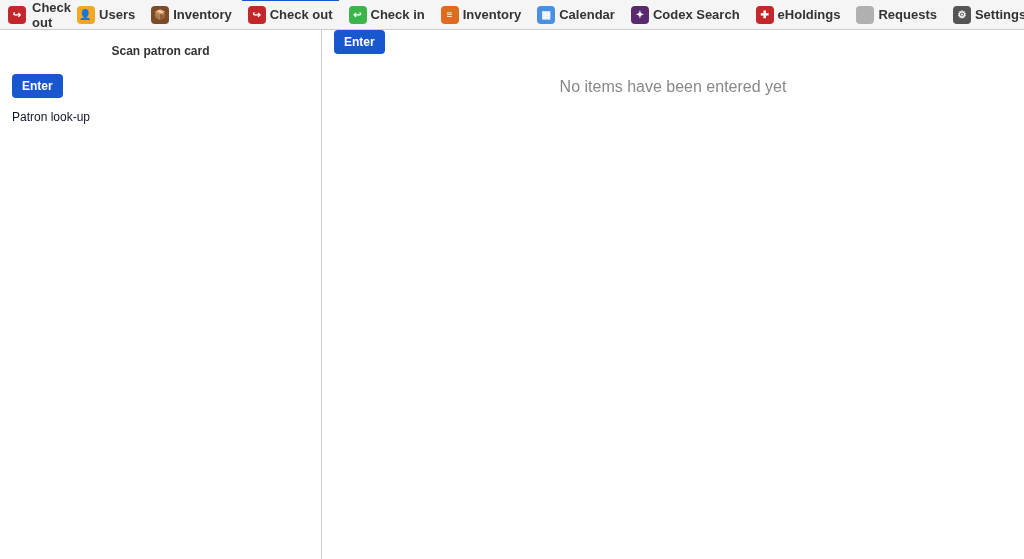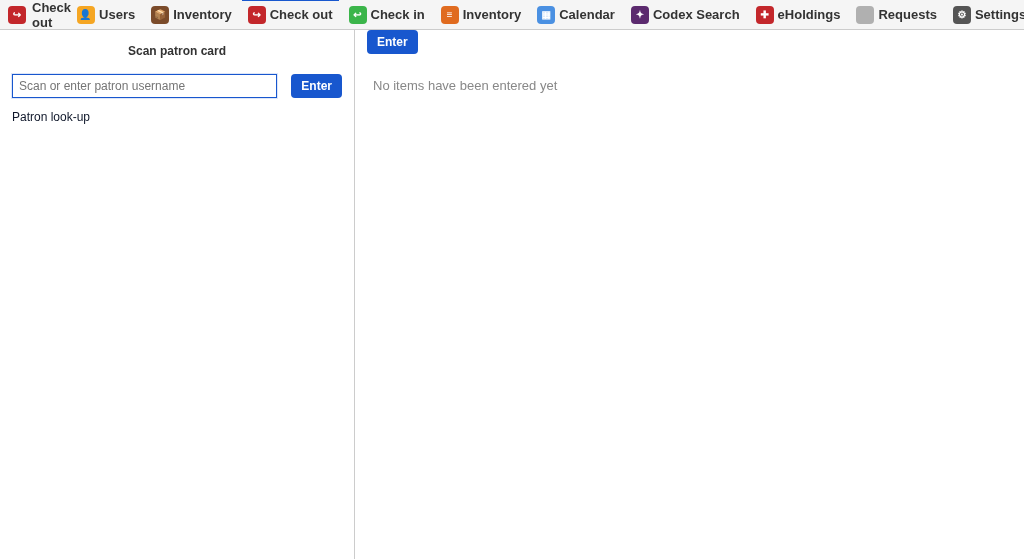--- a/index.html
+++ b/index.html
@@ -61,21 +61,21 @@
   }
   .panes {
     display: flex;
     height: calc(100% - 30px);
   }
   .pane {
     display: flex;
     flex-direction: column;
   }
   .pane-left {
-    width: 355px;
+    width: 322px;
     border-right: 1px solid #ccc;
   }
   .pane-right { flex: 1; }
   .pane-title {
     text-align: center;
     font-weight: 600;
     font-size: 12px;
     padding: 14px 0 16px;
     color: #333;
   }
@@ -112,22 +112,23 @@
   }
   .link {
     display: inline-block;
     padding: 12px;
     font-size: 12px;
     color: #0f172a;
     cursor: pointer;
   }
   .empty-msg {
     padding: 24px 18px;
-    font-size: 13px;
+    font-size: 16px;
     color: #888;
+    text-align: center;
   }
 </style>
 </head>
 <body>
 
 <div class="topbar">
   <div class="topbar-left">
     <span class="icon-box" style="background:#c3272b">
         <span>↪</span>
       </span>
@@ -177,21 +178,20 @@
         <span>Settings</span>
       </div>
     </div>
 
 </div>
 
 <div class="panes">
   <div class="pane pane-left">
     <div class="pane-title">Scan patron card</div>
     <div class="scan-row">
-      <input class="scan-input" placeholder="Scan or enter patron username" style="">
       <button class="enter-btn">Enter</button>
     </div>
     <a class="link">Patron look-up</a>
   </div>
 
   <div class="pane pane-right">
     <div class="scan-row">
       <button class="enter-btn">Enter</button>
     </div>
     <div class="empty-msg">No items have been entered yet</div>

